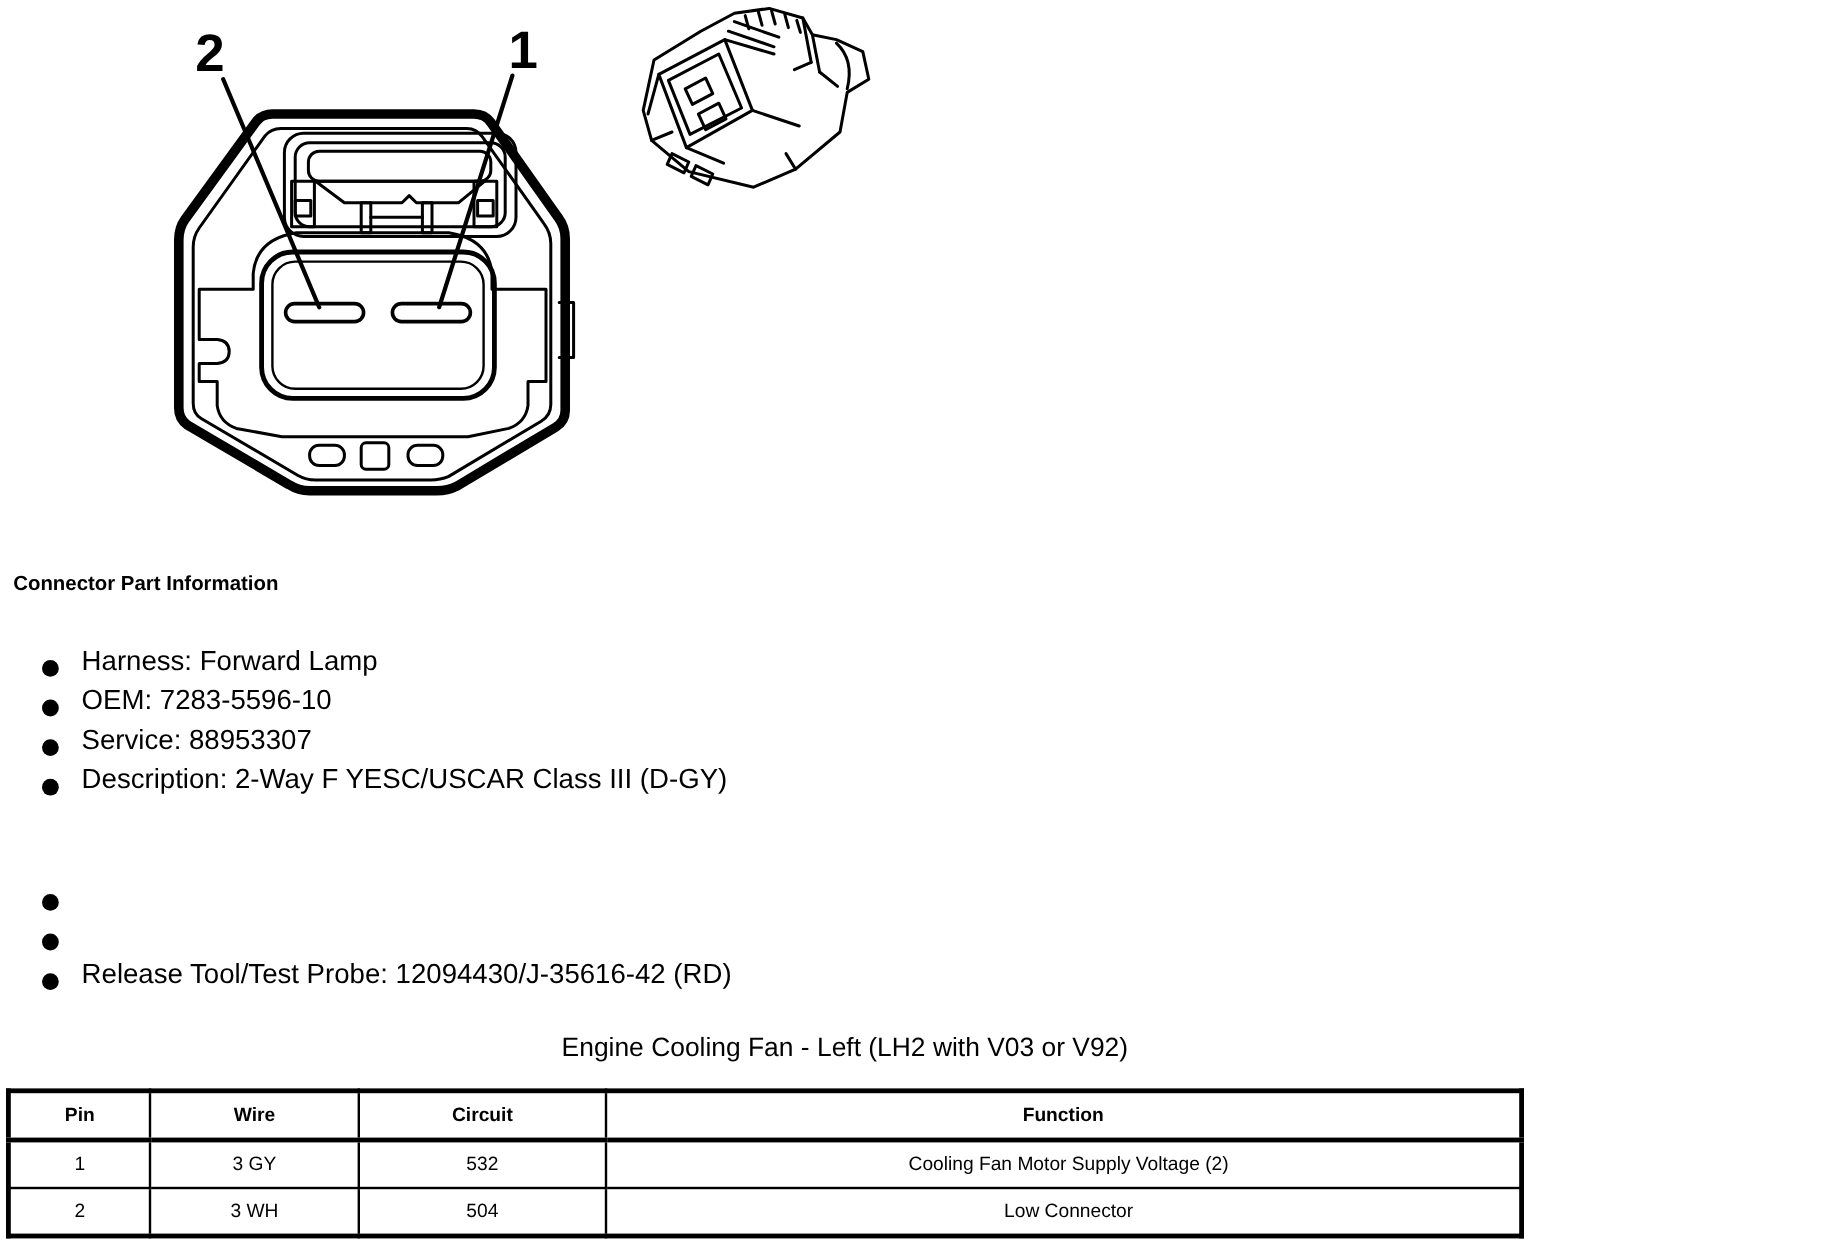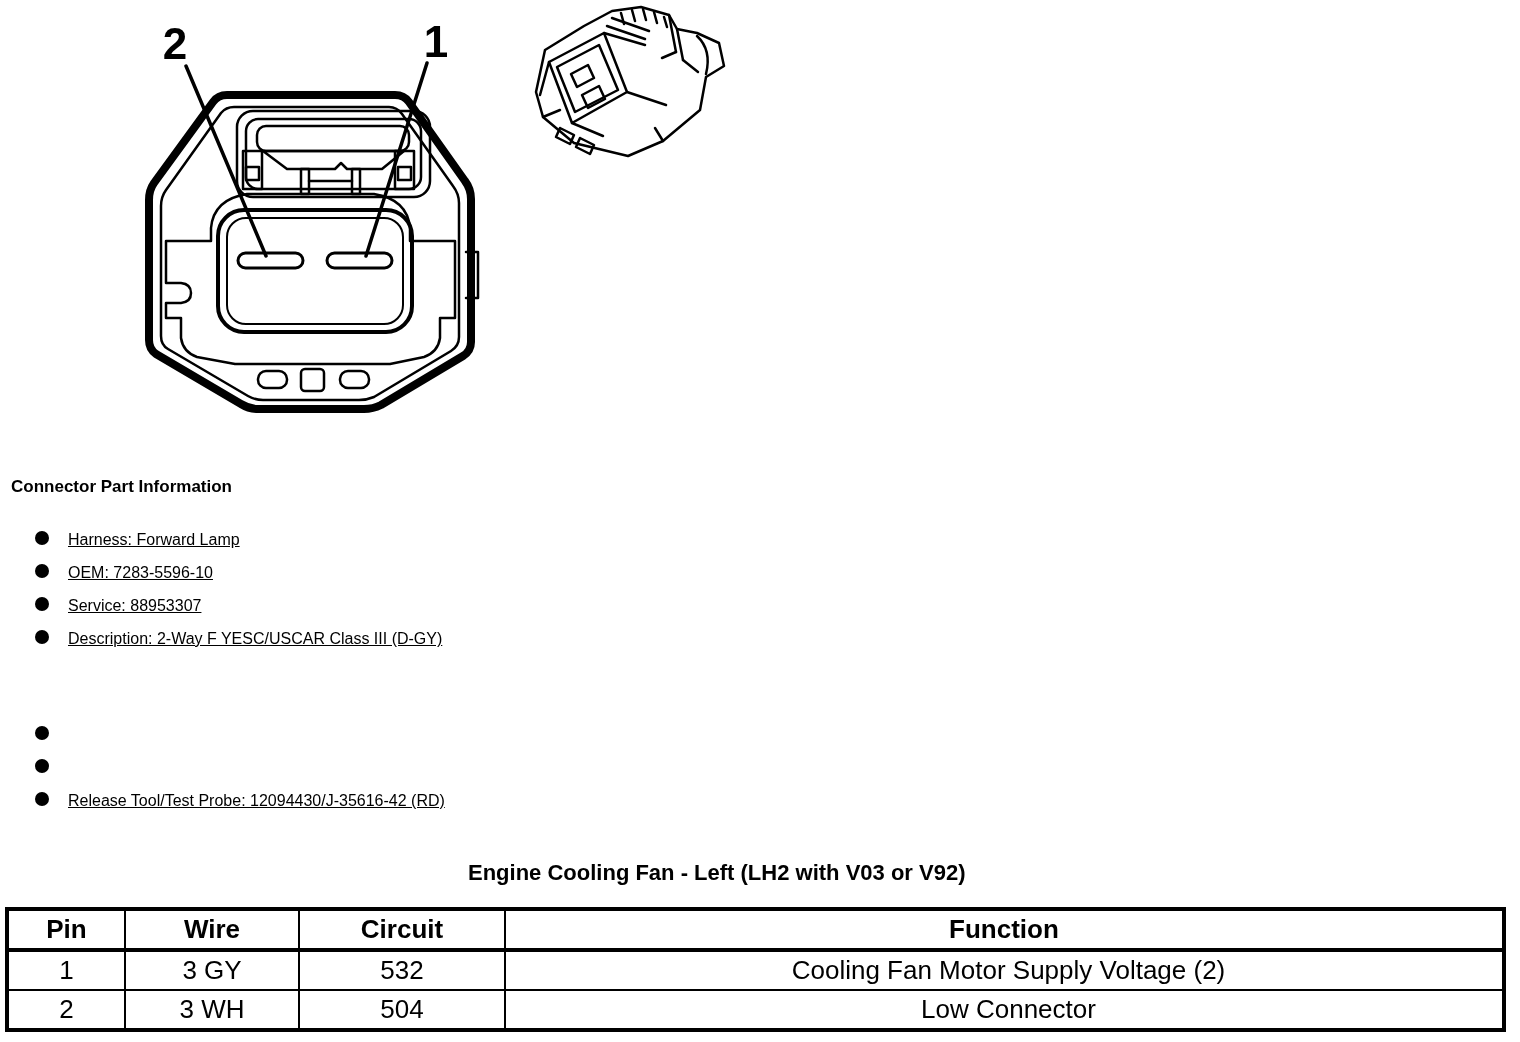--- a/index.html
+++ b/index.html
@@ -25,50 +25,49 @@
   .bullet-list {
     position: absolute;
     left: 35px;
     margin: 0;
     padding: 0;
     list-style: none;
   }
   .bullet-list li {
     height: 33px;
     display: flex;
-    align-items: flex-start;
-    font-size: 16px;
-    white-space: nowrap;
-    text-decoration: underline;
+    align-items: flex-end;
+    font-size: 23px;
+    white-space: nowrap;
   }
   .bullet {
     width: 14px;
     height: 14px;
     border-radius: 50%;
     background: #000;
     margin-right: 19px;
     flex: 0 0 auto;
   }
   .table-title {
     position: absolute;
     left: 468px;
     top: 860px;
     font-size: 22px;
-    font-weight: bold;
+    font-weight: normal;
     white-space: nowrap;
   }
   table.pinout {
     position: absolute;
     left: 5px;
     top: 907px;
-    width: 1501px;
+    width: 1265px;
     border-collapse: collapse;
     table-layout: fixed;
     border: 4px solid #000;
-    font-size: 26px;
+    font-size: 16px;
   }
   table.pinout th, table.pinout td {
     border: 2px solid #000;
     padding: 0;
     text-align: center;
     overflow: hidden;
     white-space: nowrap;
   }
   table.pinout th { height: 41px; font-weight: bold; border-bottom: 4px solid #000; }
   table.pinout td { height: 40px; font-weight: normal; }

